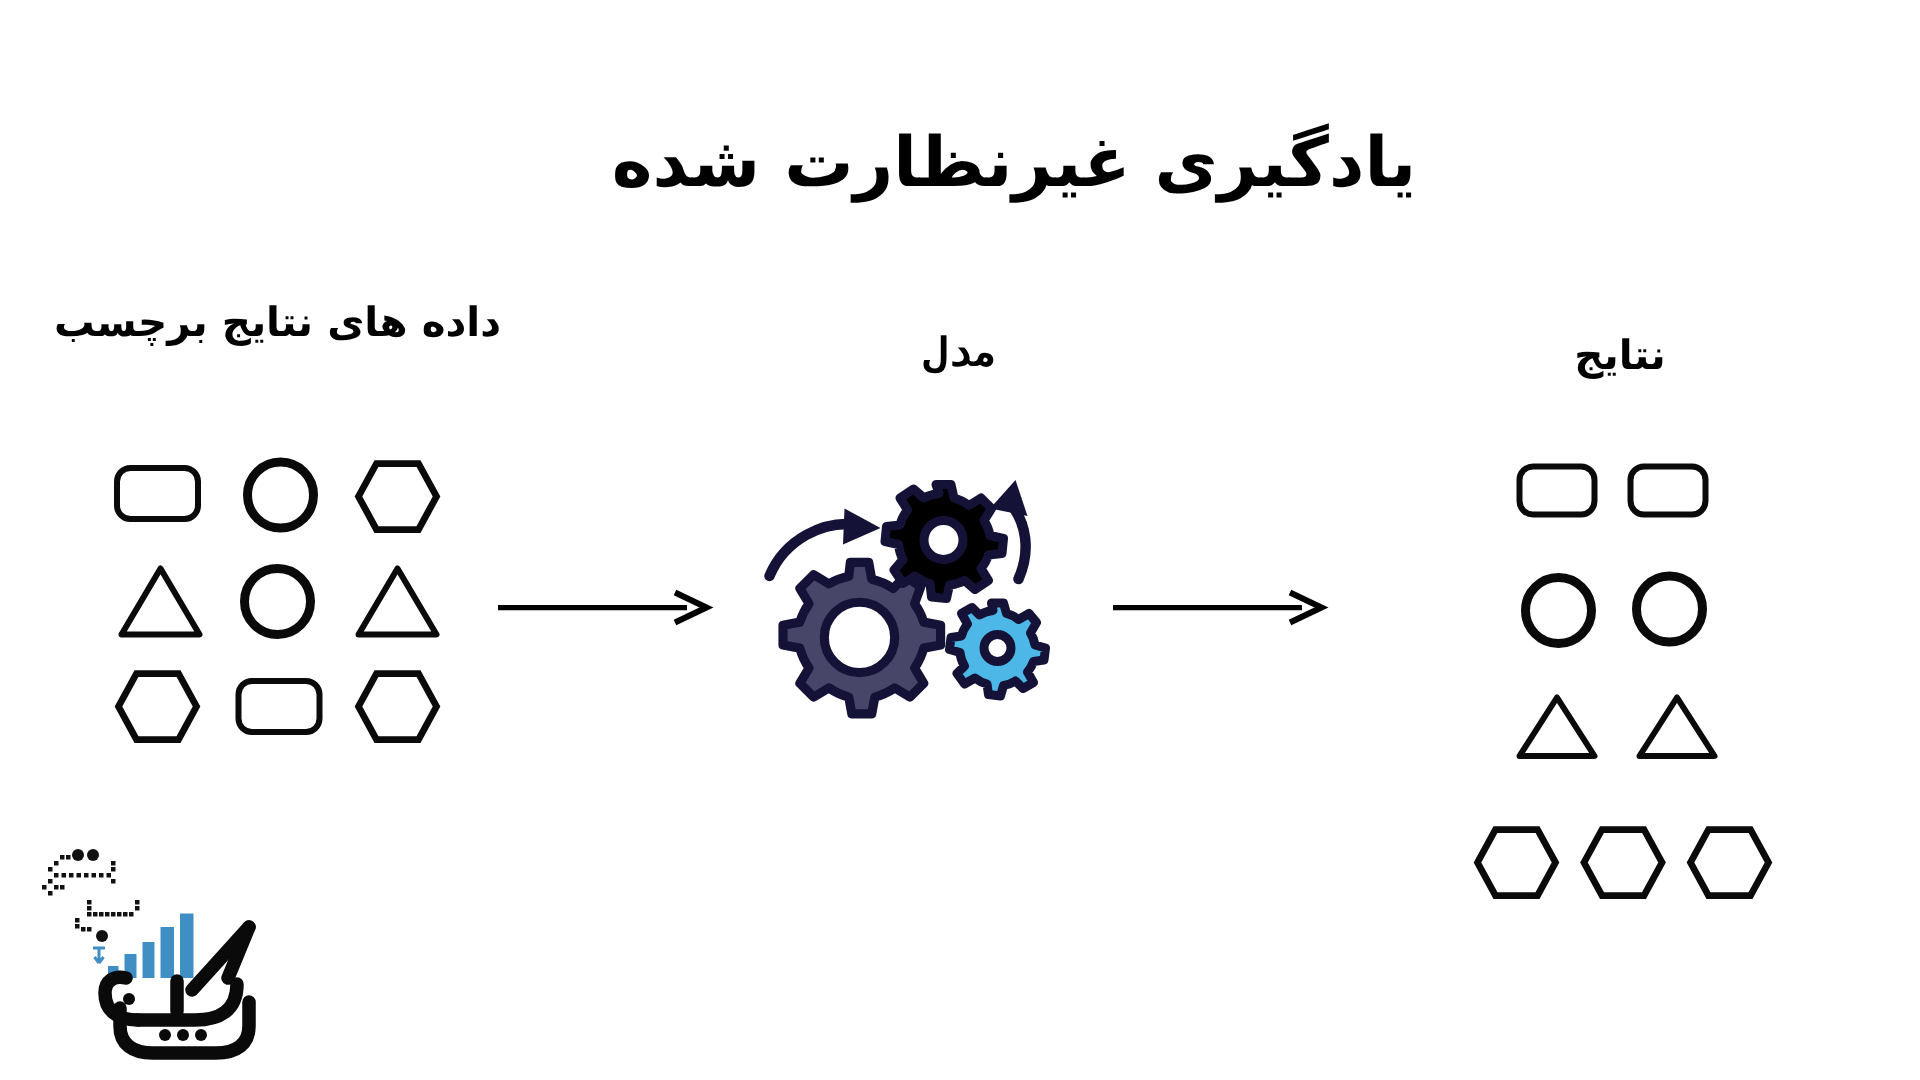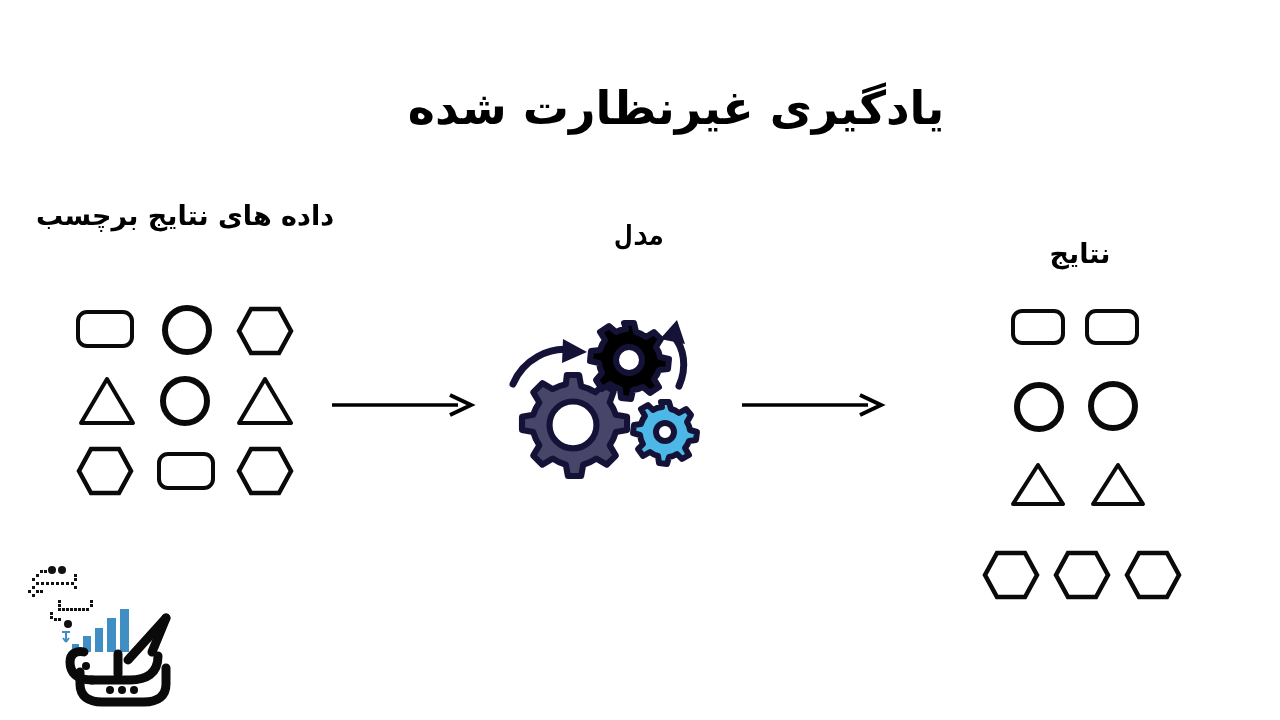--- a/index.html
+++ b/index.html
@@ -56,21 +56,21 @@
     width: 310px;
   }
   #label-model {
     left: 545px;
     top: 220px;
     width: 190px;
     font-family: Liberation Mono, monospace;
   }
   #label-results {
     left: 985px;
-    top: 236px;
+    top: 220px;
     width: 190px;
   }
 
   
   .shape {
     position: absolute;
     box-sizing: border-box;
   }
   .shape.rect {
     border: 4px solid #0a0a0a;

